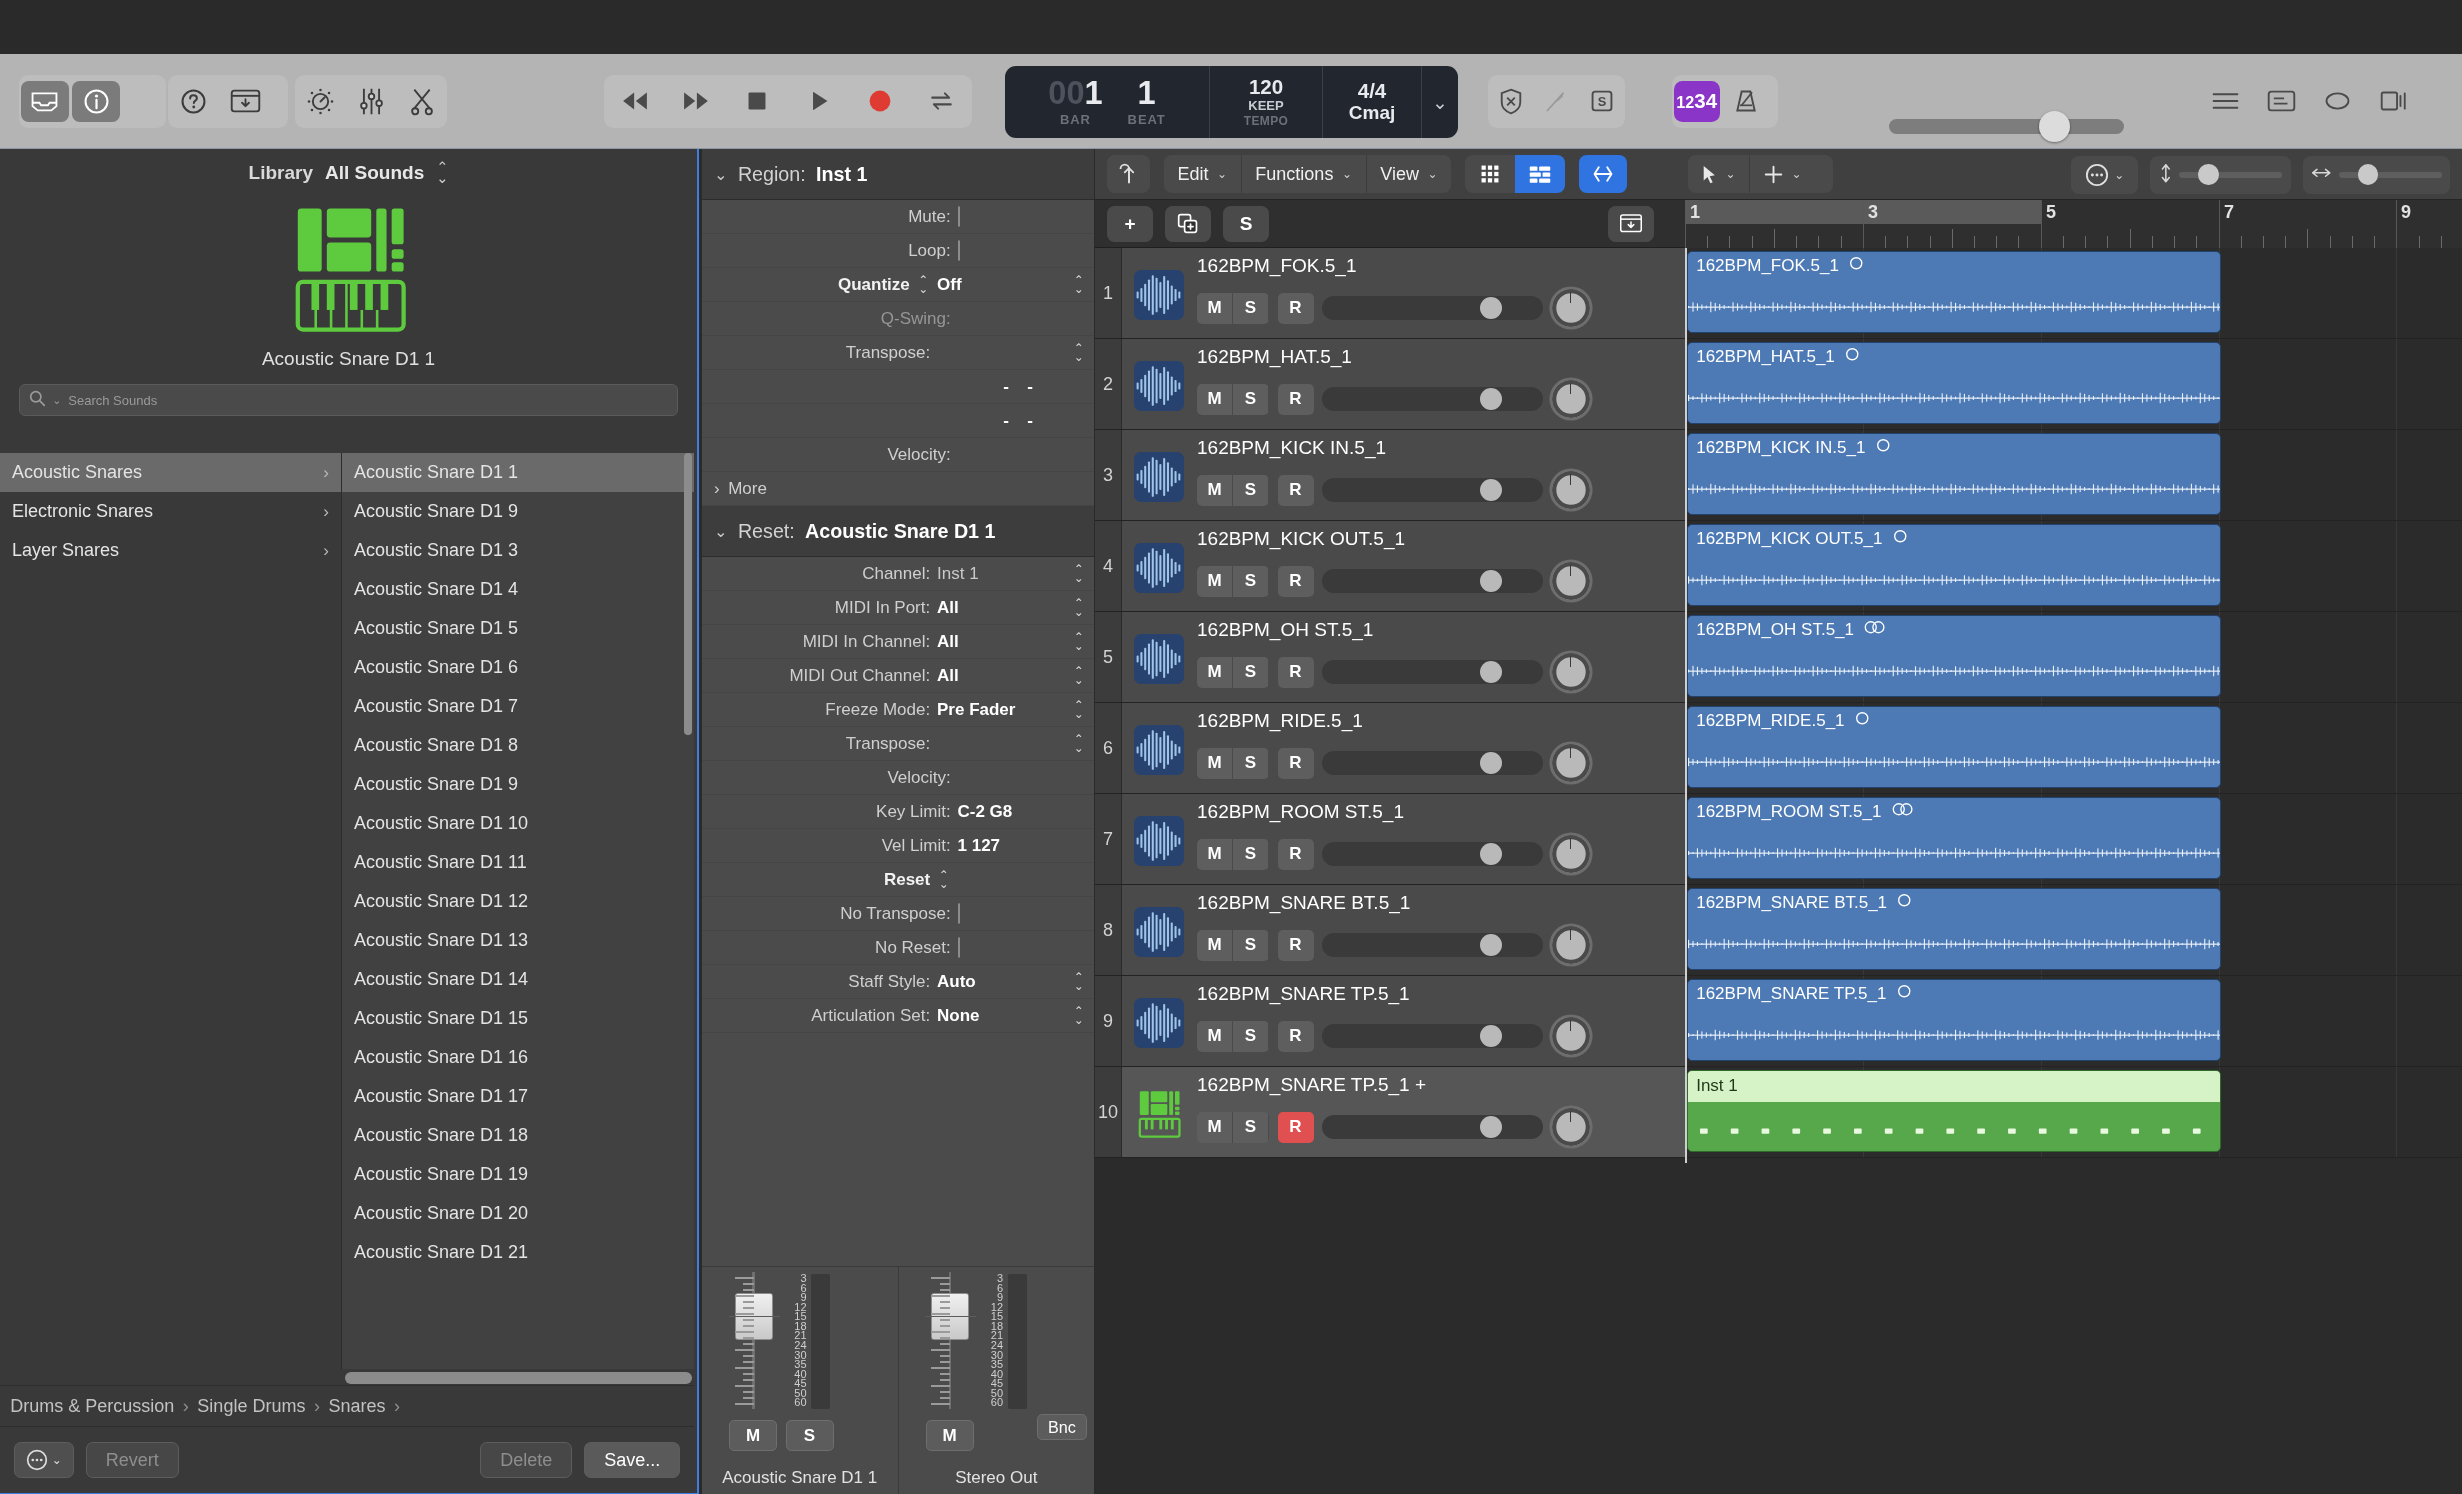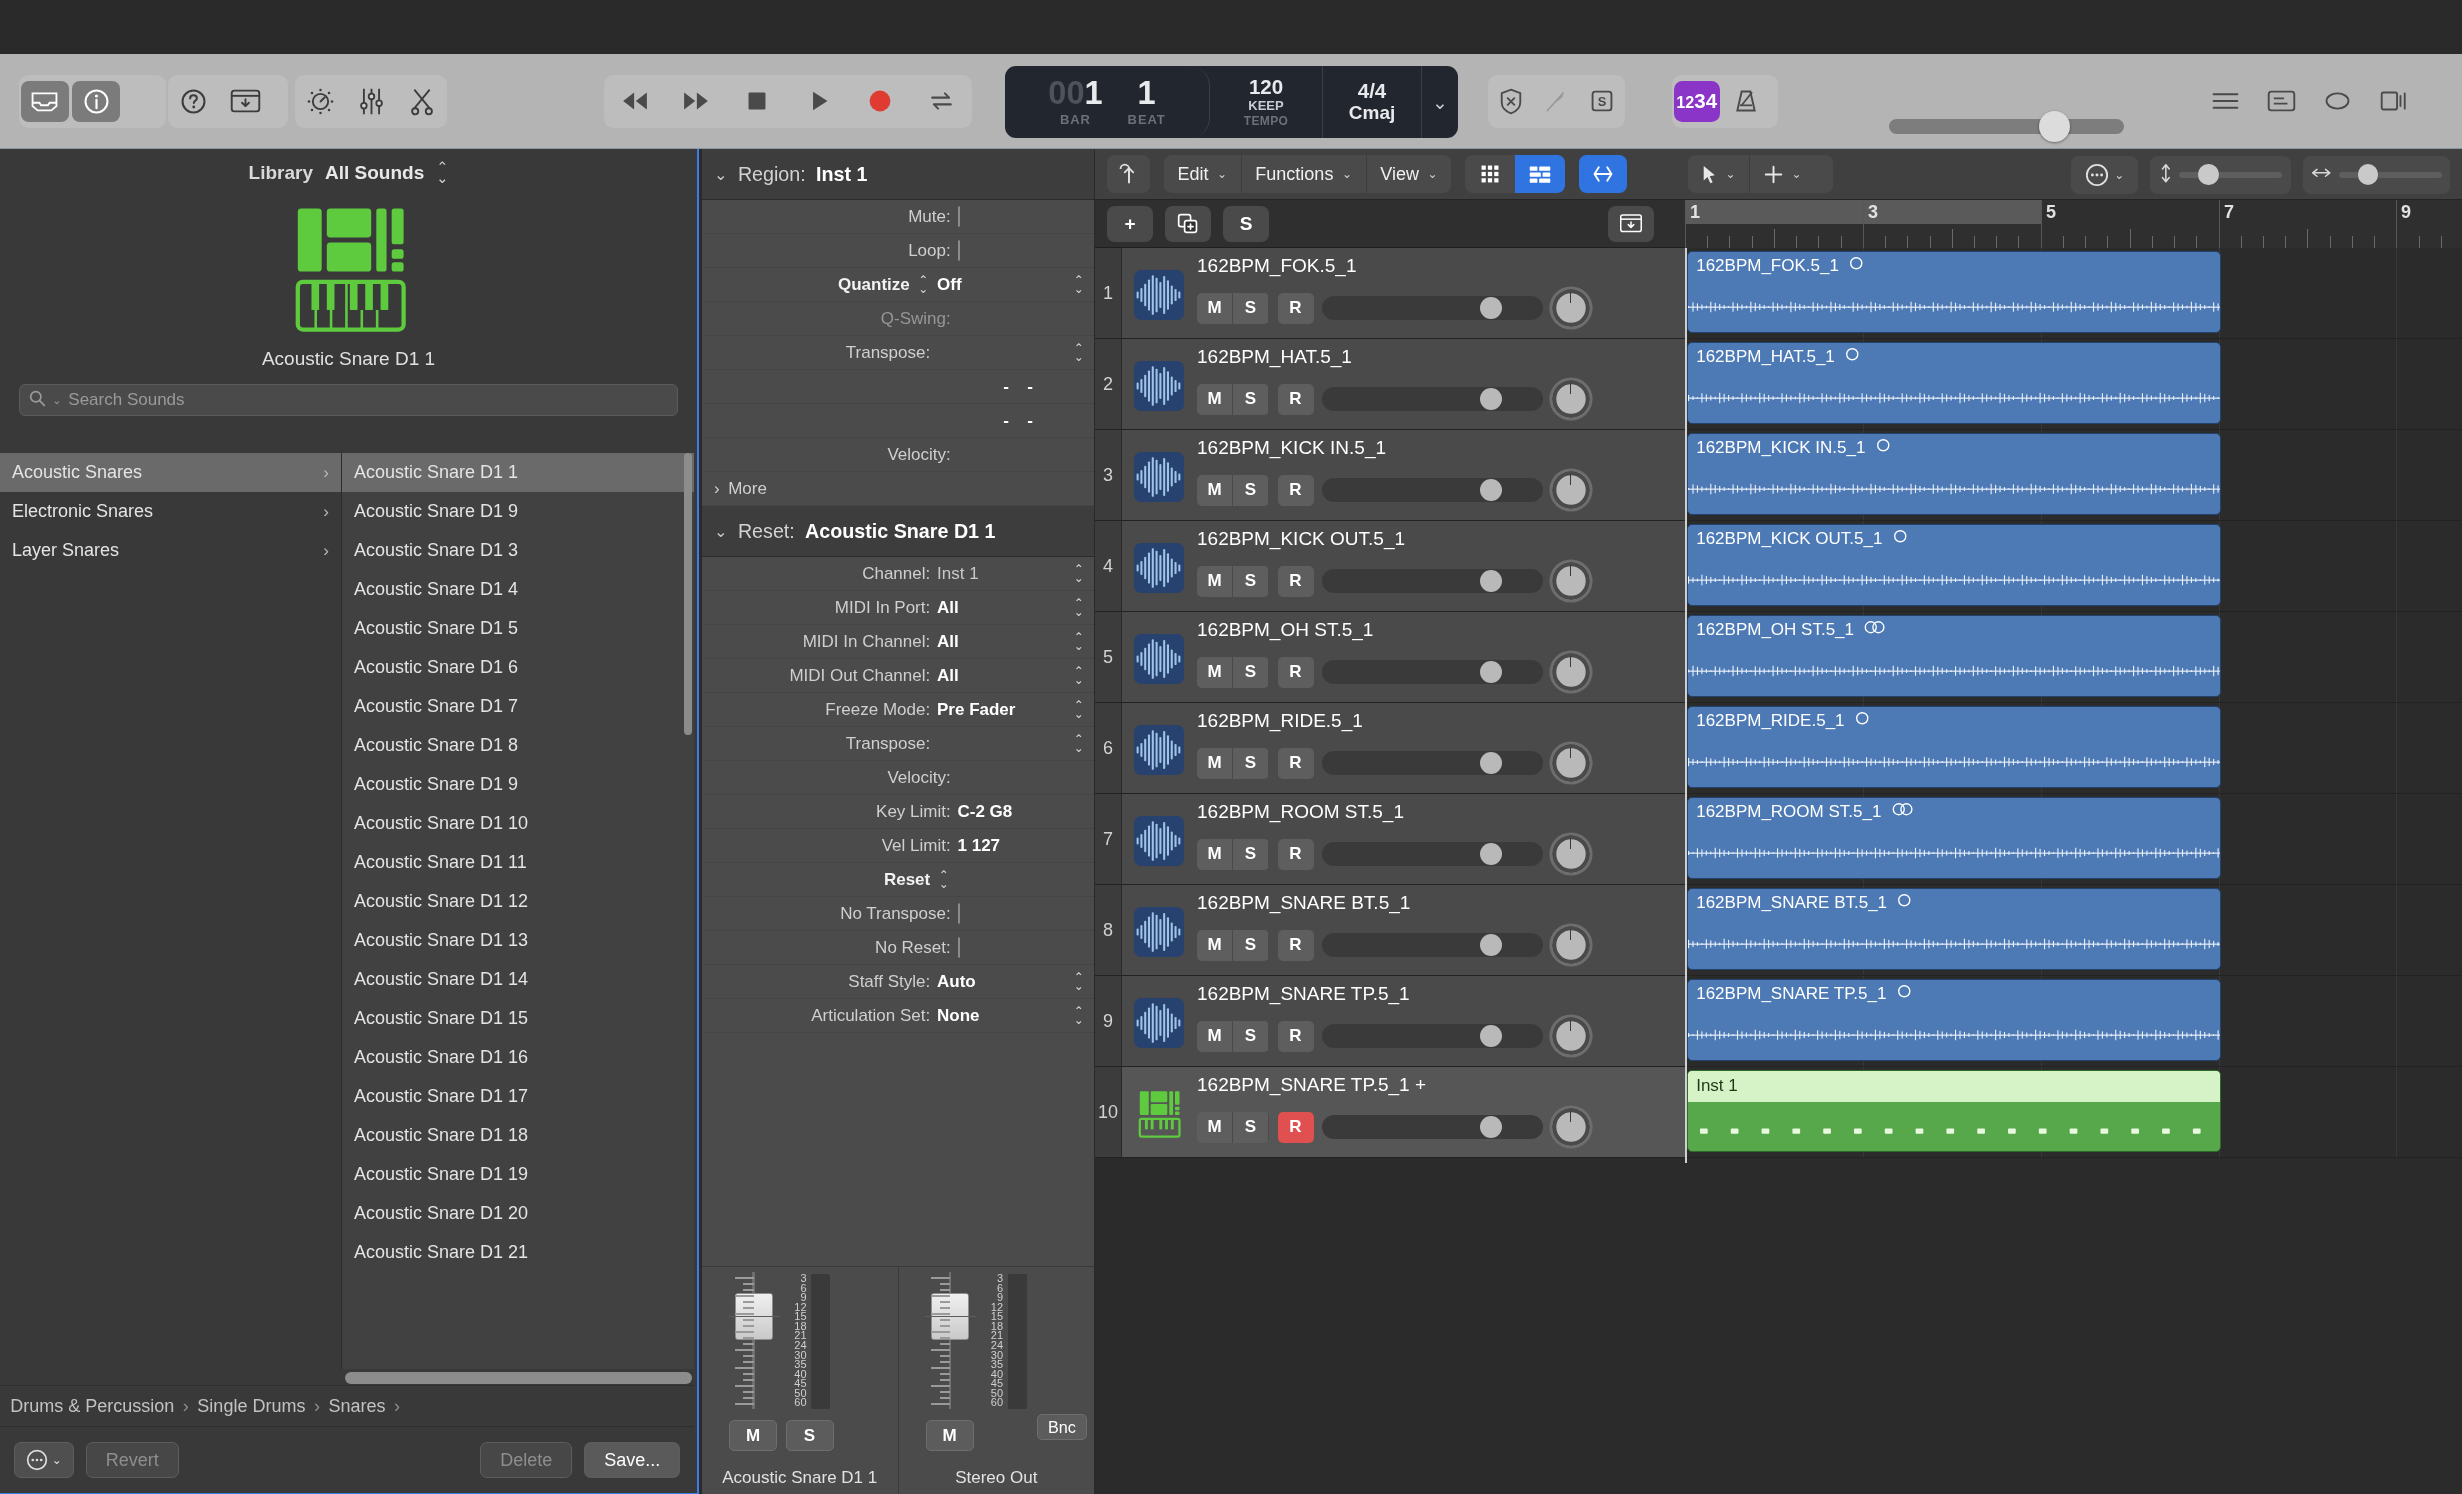--- a/index.html
+++ b/index.html
@@ -51,21 +51,21 @@
   .transport .tbtn { width: 53px; }
 
   
   .lcd {
     position: absolute; left: 1005px; top: 12px; width: 453px; height: 72px;
     background: #22262e; border-radius: 11px; display: flex; align-items: stretch;
     overflow: hidden;
   }
   .lcd .cell { position: relative; display: flex; flex-direction: column;
     align-items: center; justify-content: center; border-right: 0.9px solid #3a3f49; }
-  .lcd .c1 { width: 205px; flex-direction: row; gap: 8px; border-radius: 20px; }
+  .lcd .c1 { width: 205px; flex-direction: row; gap: 8px; }
   .lcd .c2 { width: 113px; }
   .lcd .c3 { width: 99px; }
   .lcd .c4 { width: 36px; border-right: none; }
   .bbcol { display: flex; flex-direction: column; align-items: center; }
   .bigdig { font-size: 32.5px; font-weight: 700; color: #e9eaee; letter-spacing: 0px; line-height: 32.5px; }
   .bigdig .dim { color: #4d525c; }
   .sublbl { font-size: 13px; font-weight: 700; color: #6b707a; letter-spacing: 0.9px; margin-top: 1.7px; }
   .midtxt { font-size: 20.5px; font-weight: 700; color: #e9eaee; line-height: 22px; }
   .midsub { font-size: 13px; font-weight: 700; color: #c8ccd3; line-height: 15.4px; }
   .midsub2 { font-size: 12px; font-weight: 700; color: #6b707a; letter-spacing: 0.4px; }
@@ -102,21 +102,21 @@
   }
   .lib-head .lbl { font-size: 19px; color: #d9d9d9; font-weight: 700; }
   .lib-head .sel { font-size: 19px; color: #e8e8e8; font-weight: 600; }
   .lib-hero { height: 180px; display: flex; flex-direction: column; align-items: center; justify-content: center; }
   .hero-name { font-size: 19px; color: #e0e0e0; margin-top: 12px; }
   .lib-search {
     margin: 6.8px 19px 0 19px; height: 32.5px; background: #4a4a4a;
     border: 0.9px solid #5a5a5a; border-radius: 6px;
     display: flex; align-items: center; padding: 0 8.5px; gap: 6.8px;
   }
-  .lib-search .ph { font-size: 17px; color: #9a9a9a; }
+  .lib-search .ph { font-size: 13px; color: #9a9a9a; }
   .lib-cols { position: absolute; left: 0; top: 304px; width: 694px; bottom: 124px; display: flex; }
   .lib-col { overflow: hidden; position: relative; }
   .lib-col.c1 { width: 342px; background: #393939; border-right: 0.9px solid #2c2c2c; }
   .lib-col.c2 { flex: 1; background: #414141; }
   .lrow {
     height: 39px; display: flex; align-items: center; padding: 0 12px;
     font-size: 18px; color: #e4e4e4; justify-content: space-between;
   }
   .lrow.sel { background: #6a6a6a; }
   .lrow .arrow { color: #b9b9b9; font-size: 17px; }

